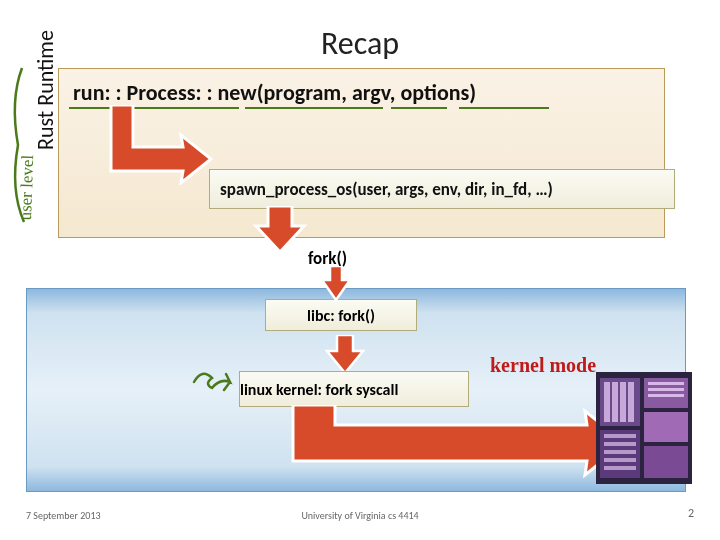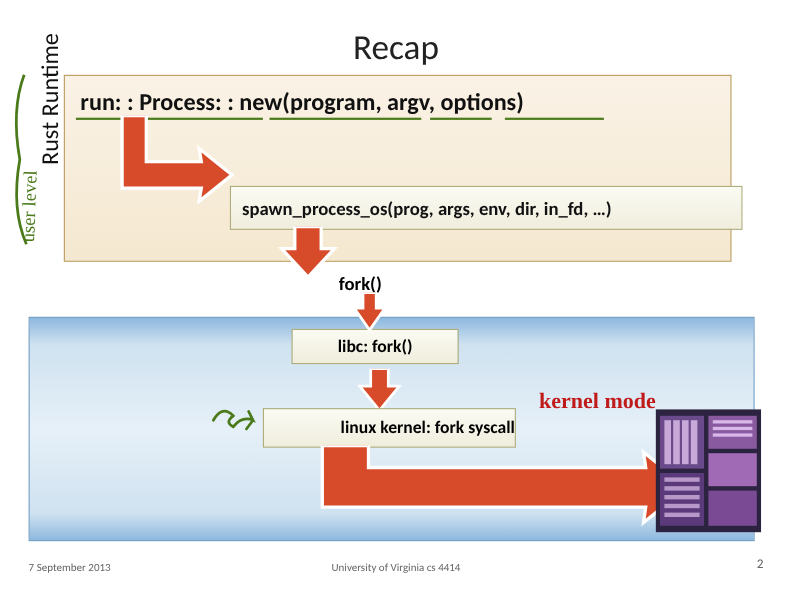--- a/index.html
+++ b/index.html
@@ -96,21 +96,21 @@
     border: 1px solid #b0ad7a;
     display: flex; align-items: center; justify-content: center;
     font-size: 16px; font-weight: 700;
   }
   .kernel-box {
     position: absolute;
     left: 212px; top: 82px;
     width: 230px; height: 36px;
     background: linear-gradient(#fafbf3,#f0eddc);
     border: 1px solid #b0ad7a;
-    display: flex; align-items: center; justify-content: flex-end;
+    display: flex; align-items: center; justify-content: flex-start;
     font-size: 16px; font-weight: 700;
   }
   .kernel-mode-ann {
     position: absolute;
     left: 490px; top: 354px;
     font-family: "Comic Sans MS", cursive;
     font-size: 20px;
     color: #c01b1b;
     font-weight: 700;
   }
@@ -158,21 +158,21 @@
   <div class="underline-mark" style="left:10px;top:36px;width:170px;"></div>
   <div class="underline-mark" style="left:186px;top:36px;width:138px;"></div>
   <div class="underline-mark" style="left:332px;top:36px;width:56px;"></div>
   <div class="underline-mark" style="left:400px;top:36px;width:90px;"></div>
 
   <svg class="big-arrow" style="left:44px;top:36px;" width="110" height="80" viewBox="0 0 110 80">
     <path d="M8 0 L30 0 L30 42 L80 42 L78 30 L108 54 L78 78 L80 66 L8 66 Z" fill="#d74b2a" stroke="#fff" stroke-width="3"></path>
   </svg>
 
   <div class="spawn-box">
-    <span>spawn_process_os(prog, args, env, dir, in_fd, …)</span>
+    <span>spawn_process_os(user, args, env, dir, in_fd, …)</span>
   </div>
 </div>
 
 <svg class="big-arrow" style="left:250px;top:206px;" width="60" height="48" viewBox="0 0 60 48">
   <path d="M18 0 L42 0 L42 20 L54 20 L30 46 L6 20 L18 20 Z" fill="#d74b2a" stroke="#fff" stroke-width="3"></path>
 </svg>
 
 <div class="fork-label">fork()</div>
 <div class="today-label">Today</div>
 

